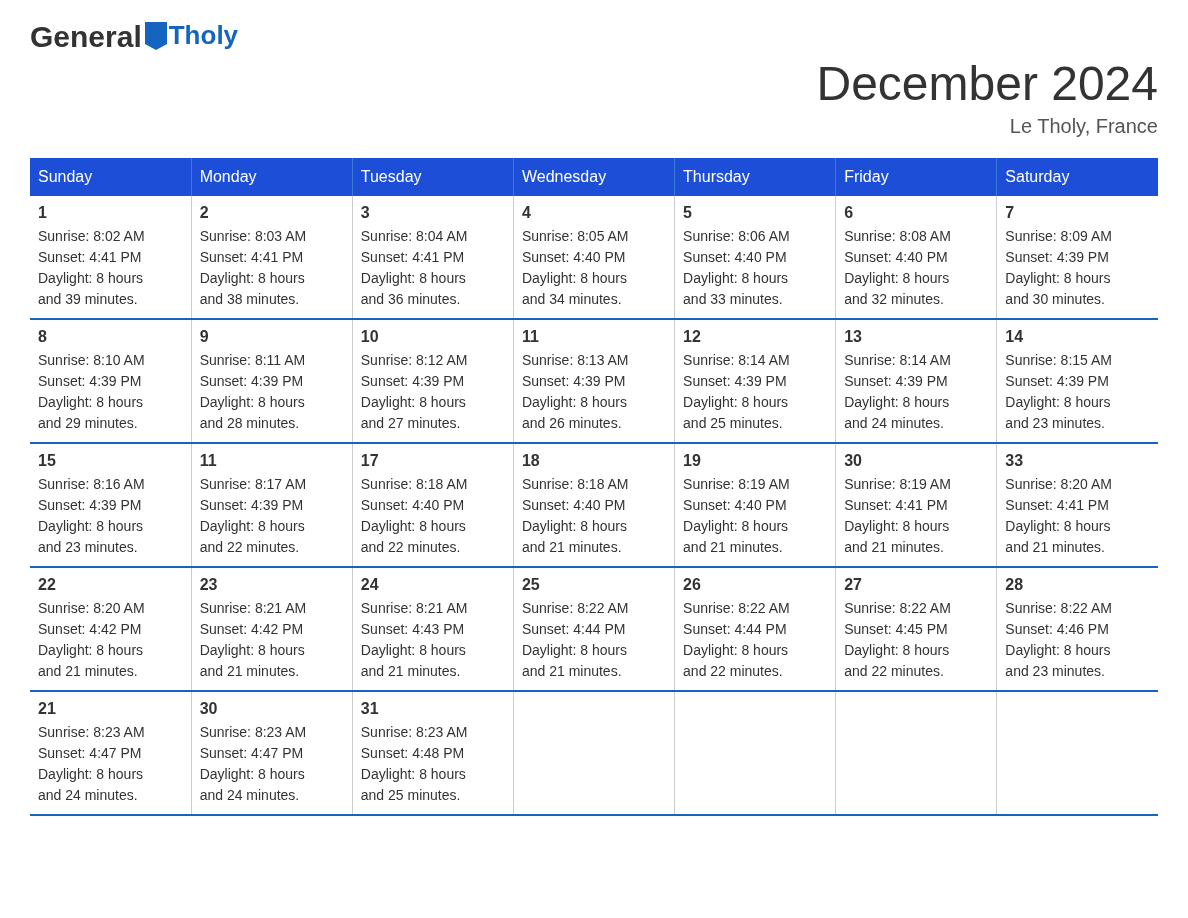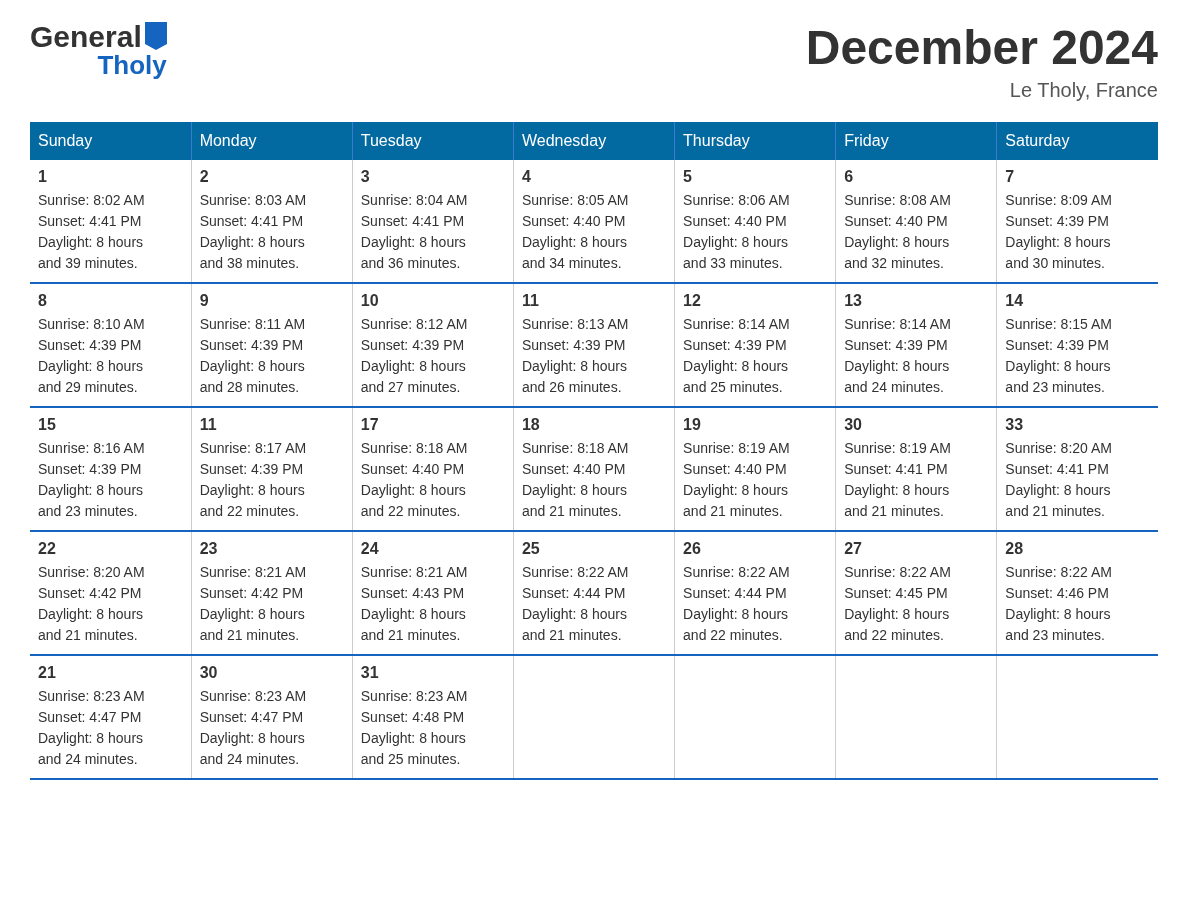--- a/index.html
+++ b/index.html
@@ -10,47 +10,48 @@
       padding: 20px 30px;
     }
     .header {
       display: flex;
       justify-content: space-between;
       align-items: flex-start;
       margin-bottom: 20px;
     }
     .logo {
       display: flex;
-      flex-direction: column;
-      align-items: flex-end;
+      flex-direction: row;
+      align-items: center;
     }
     .logo-text {
       display: flex;
       align-items: center;
     }
     .title-section {
       text-align: right;
     }
     .main-title {
       font-size: 48px;
-      font-weight: bold;
-      color: #333;
+      font-weight: normal;
+      color: #333;
+      margin-top: 36px;
     }
     .subtitle {
       font-size: 20px;
       color: #555;
       margin-top: 4px;
     }
     table {
       width: 100%;
       border-collapse: collapse;
       table-layout: fixed;
     }
     thead tr {
-      background-color: #0369a1;
+      background-color: #1d4ed8;
       color: #fff;
     }
     thead th {
       padding: 10px 8px;
       text-align: left;
       font-size: 16px;
       font-weight: normal;
       border-right: 1px solid #3a7bd5;
     }
     thead th:last-child {

